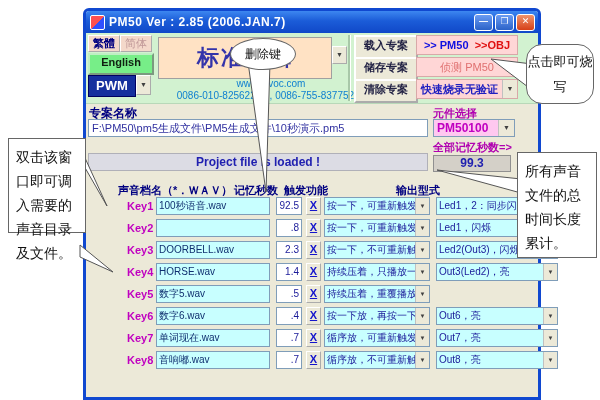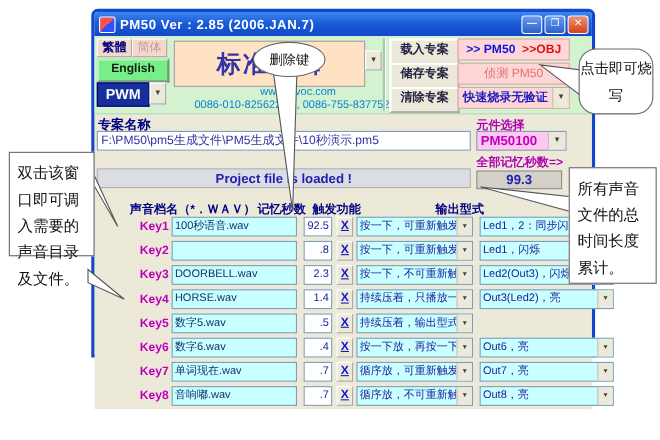--- a/index.html
+++ b/index.html
@@ -1,20 +1,20 @@
 <!DOCTYPE html>
 <html><head>
 <meta charset="utf-8">
 <style>
   html,body{margin:0;padding:0;}
   body{font-family:"Liberation Sans","DejaVu Sans",sans-serif;}
   #canvas{position:relative;width:600px;height:400px;background:#ffffff;overflow:hidden;}
 
   
-  .window{position:absolute;left:83px;top:8px;width:458px;height:317px;box-sizing:border-box;
+  .window{position:absolute;left:83px;top:8px;width:458px;height:392px;box-sizing:border-box;
           border:3px solid #1048d0;border-radius:6px 6px 0 0;background:#ece9d8;}
   .titlebar{height:22px;background:linear-gradient(180deg,#3d87f0 0%,#1b5cd8 45%,#1048c8 100%);
             display:flex;align-items:center;padding:0 3px;border-radius:3px 3px 0 0;}
   .appicon{width:13px;height:13px;margin:0 4px 0 1px;border-radius:2px;
            background:linear-gradient(135deg,#ff5050 0 50%,#3050ff 50% 100%);border:1px solid #fff;}
   .title-text{color:#fff;font-weight:bold;font-size:12px;letter-spacing:.5px;flex:1;white-space:nowrap;overflow:hidden;}
   .winbtn{width:17px;height:15px;margin-left:2px;border:1px solid #fff;border-radius:3px;
           color:#fff;font-size:9px;line-height:13px;text-align:center;font-weight:bold;
           background:linear-gradient(180deg,#6b9cf2,#2b62c8);}
   .winbtn.close{background:linear-gradient(180deg,#f0946c,#d64018);}
@@ -219,21 +219,21 @@
       <span class="arr">▼</span>
     </span>
   </div>
 
   <div class="trow">
     <span class="c-key">Key5</span>
     <span class="c-file">数字5.wav</span>
     <span class="c-sec">.5</span>
     <span class="c-x">X</span>
     <span class="combo c-trig">
-      <span class="val">持续压着，输出型式</span>
+      <span class="val">持续压着，重覆播放</span>
       <span class="arr">▼</span>
     </span>
   </div>
 
   <div class="trow">
     <span class="c-key">Key6</span>
     <span class="c-file">数字6.wav</span>
     <span class="c-sec">.4</span>
     <span class="c-x">X</span>
     <span class="combo c-trig">

